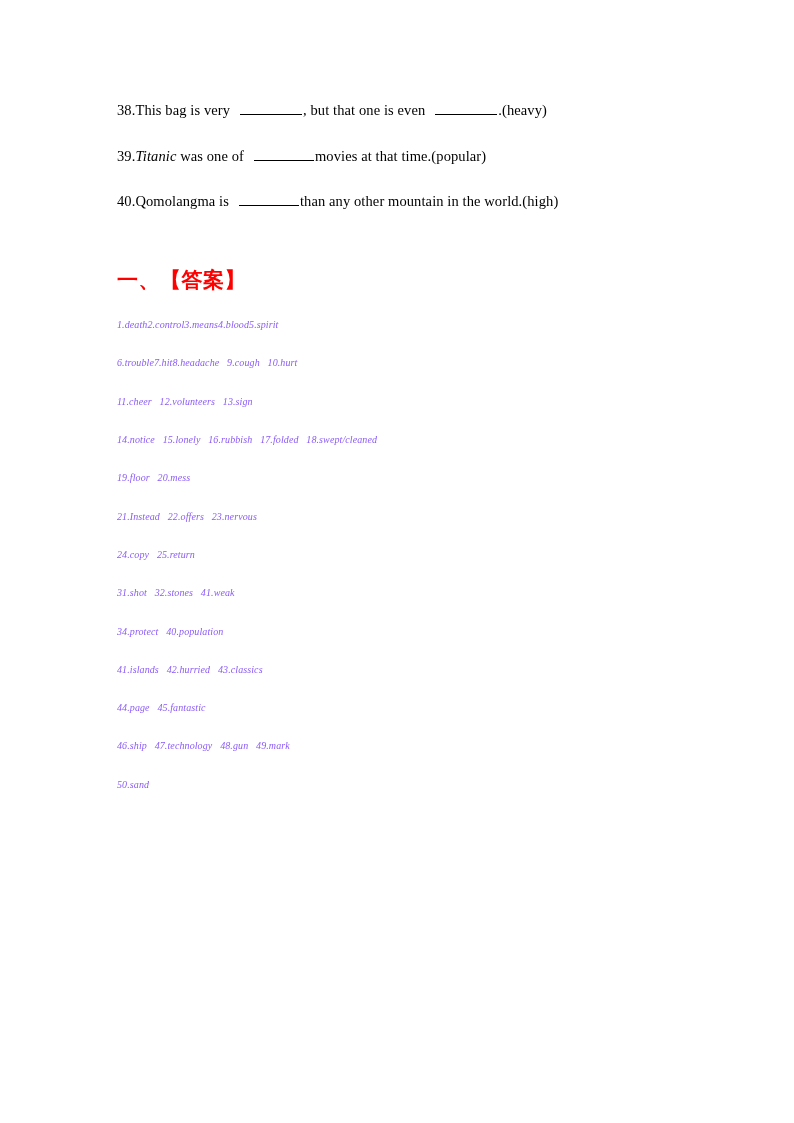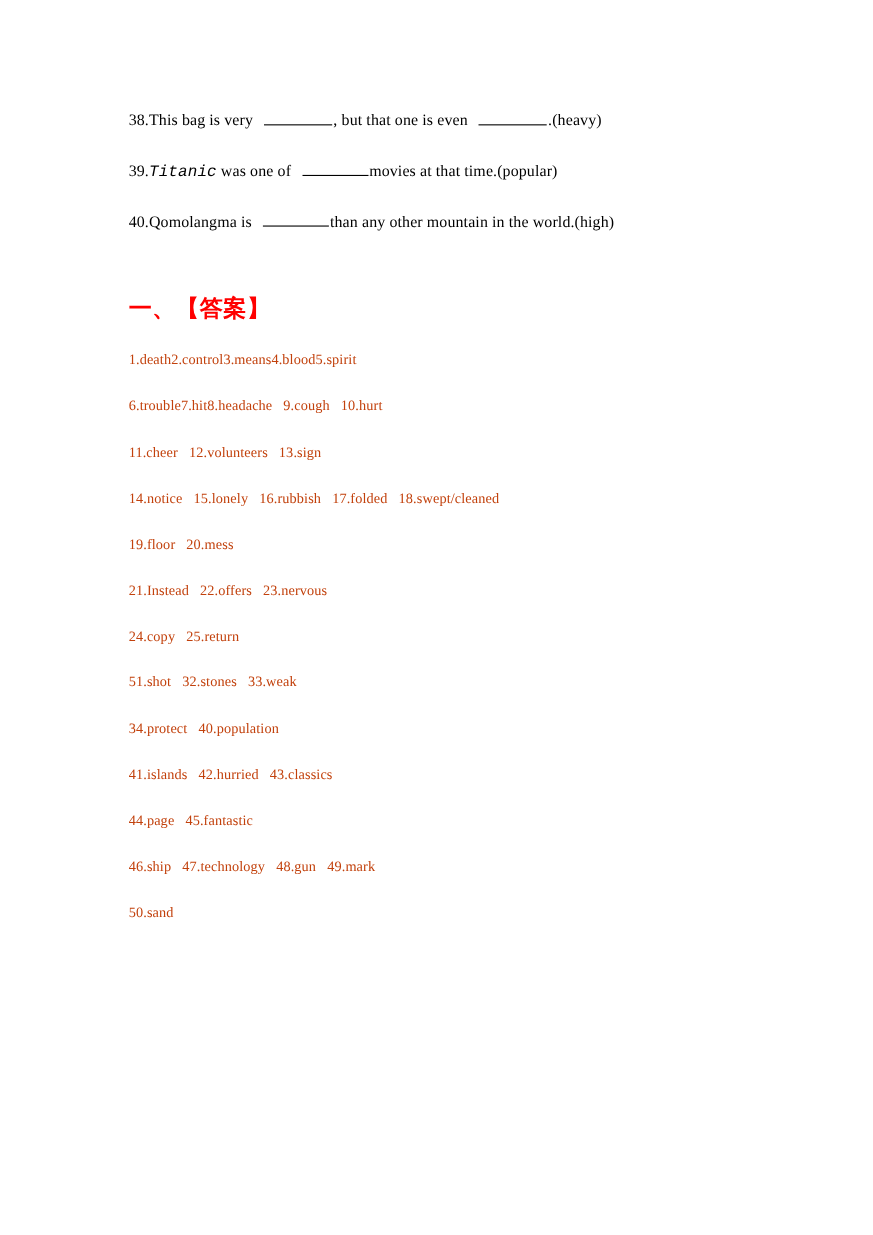--- a/index.html
+++ b/index.html
@@ -36,21 +36,21 @@
   
   .question {
     font-size: 14.5px;
     line-height: 1.25;
     color: #000000;
     margin: 0 0 27.5px 0;
     white-space: nowrap;
     letter-spacing: 0.1px;
   }
   .question:last-child { margin-bottom: 0; }
-  .q-italic { font-style: italic; font-family: Liberation Mono, monospace; }
+  .q-italic { font-style: italic; }
 
   
   .blank {
     display: inline-block;
     border-bottom: 1px solid #000000;
     height: 0.82em;
     vertical-align: baseline;
     margin: 0 1px;
   }
   .blank.w-long  { width: 62px; }
@@ -70,26 +70,27 @@
     font-size: 21px;
     font-weight: bold;
     color: #ff0000;
     margin: 0 0 26px 0;
     line-height: 1.2;
     font-family: "Liberation Serif", "DejaVu Serif", serif;
     letter-spacing: 0.5px;
   }
 
   .answer-line {
-    font-size: 13px;
+    font-size: 10px;
     line-height: 1.2;
-    color: #c2410c;
+    color: #8b5cf6;
     margin: 0 0 26.3px 0;
     white-space: pre;
     letter-spacing: 0.1px;
+    font-style: italic;
   }
   .answer-line:last-child { margin-bottom: 0; }
 </style>
 </head>
 <body>
 
 <div class="page">
 
   <div class="content">
 
@@ -104,21 +105,21 @@
   <div class="answers-section">
     <p class="answers-heading">一、【答案】</p>
     <div>
       <p class="answer-line">1.death2.control3.means4.blood5.spirit</p>
       <p class="answer-line">6.trouble7.hit8.headache   9.cough   10.hurt</p>
       <p class="answer-line">11.cheer   12.volunteers   13.sign</p>
       <p class="answer-line">14.notice   15.lonely   16.rubbish   17.folded   18.swept/cleaned</p>
       <p class="answer-line">19.floor   20.mess</p>
       <p class="answer-line">21.Instead   22.offers   23.nervous</p>
       <p class="answer-line">24.copy   25.return</p>
-      <p class="answer-line">51.shot   32.stones   33.weak</p>
+      <p class="answer-line">31.shot   32.stones   41.weak</p>
       <p class="answer-line">34.protect   40.population</p>
       <p class="answer-line">41.islands   42.hurried   43.classics</p>
       <p class="answer-line">44.page   45.fantastic</p>
       <p class="answer-line">46.ship   47.technology   48.gun   49.mark</p>
       <p class="answer-line">50.sand</p>
     </div>
   </div>
 
 </div>
 

